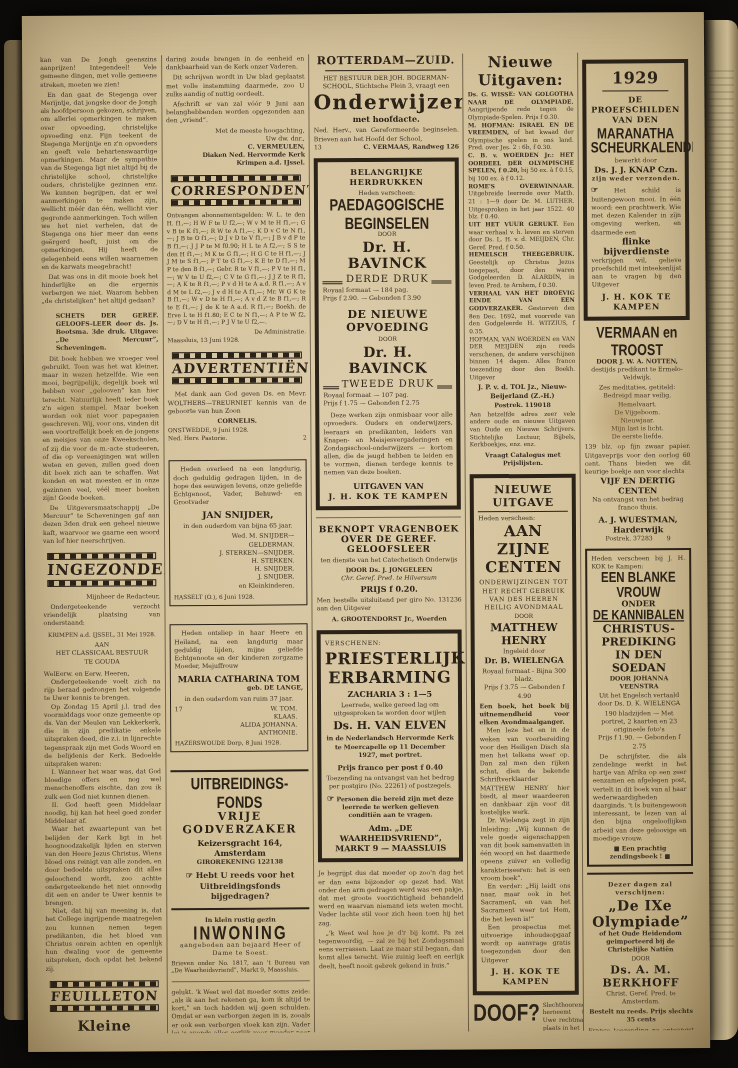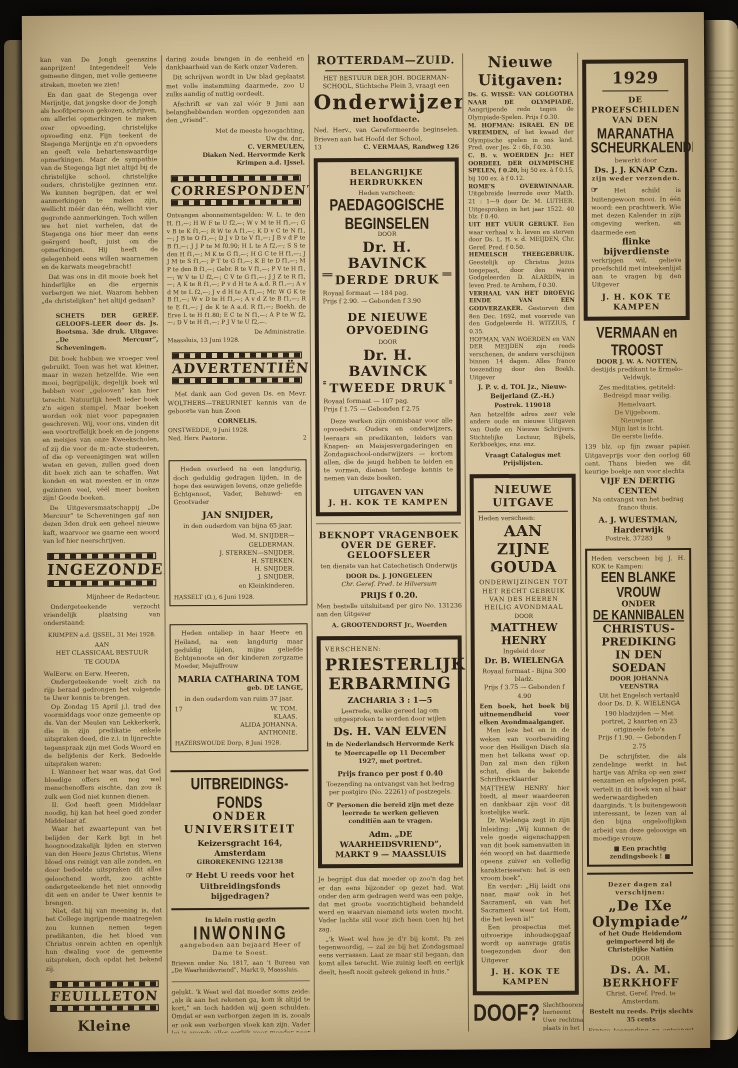--- a/index.html
+++ b/index.html
@@ -69,21 +69,21 @@
   .h-huge{font-size:20px;font-weight:bold;text-align:center;letter-spacing:1.5px;}
   .h-big{font-size:14px;font-weight:bold;text-align:center;letter-spacing:.5px;}
   .h-cond{font-family:"Liberation Sans",sans-serif;font-weight:bold;text-align:center;
     transform:scaleY(1.25);transform-origin:center;}
   .h-mid{font-size:11px;font-weight:bold;text-align:center;}
   .h-sm{font-size:8px;font-weight:bold;text-align:center;}
   .dashline{border-top:1px solid var(--ink);margin:3px 12px;}
   .hr{border-top:1px solid var(--rule);margin:6px 0;}
   .hr2{border-top:2px solid var(--ink);margin:6px 0;}
   .hand{font-weight:bold;font-size:8px;}
-  .druk{display:flex;align-items:flex-start;gap:3px;justify-content:center;font-size:12px;font-weight:bold;letter-spacing:1px;}
+  .druk{display:flex;align-items:flex-end;gap:3px;justify-content:center;font-size:10px;font-weight:normal;letter-spacing:1px;}
   .druk:before,.druk:after{content:"";flex:1;border-top:3px double var(--ink);}
 </style>
 </head>
 <body>
 
 <div class="photo">
   <div class="prev-page"></div>
   <div class="next-page">
       <div class="ghost"></div>
     </div>
@@ -191,21 +191,21 @@
           <div class="t pre mt2" style="display:flex;justify-content:space-between"><span>17</span><span class="r pre" style="padding-right:6px">W. TOM.
 KLAAS.
 ALIDA JOHANNA.
 ANTHONIE.</span></div>
           <div class="t small mt2">HAZERSWOUDE Dorp, 8 Juni 1928.</div>
         </div>
 
         <div>
           <div class="hr2"></div>
           <div class="h-cond" style="font-size:13px">UITBREIDINGS-FONDS</div>
-          <div class="h-mid mt2" style="letter-spacing:1.5px">ONDER UNIVERSITEIT</div>
+          <div class="h-mid mt2" style="letter-spacing:1.5px">VRIJE GODVERZAKER</div>
           <div class="h-sm mt2">Keizersgracht 164, Amsterdam</div>
           <div class="t c b">GIROREKENING 122138</div>
           <div class="t c b mt4" style="font-size:8px"><span class="hand">☞</span> <span>Hebt U reeds voor het Uitbreidingsfonds bijgedragen?</span></div>
           <div class="hr2"></div>
         </div>
 
         <div>
           <div class="t c b">In klein rustig gezin</div>
           <div class="h-cond" style="font-size:15px;letter-spacing:2px">INWONING</div>
           <div class="t c sp">aangeboden aan bejaard Heer of Dame te Soest.</div>
@@ -306,21 +306,21 @@
           <div class="t small">HOFMAN, VAN WOERDEN en VAN DER MEIJDEN zijn reeds verschenen, de andere verschijnen binnen 14 dagen. Alles franco toezending door den Boekh. Uitgever</div>
           <div class="t c b mt2" style="font-size:6.5px">J. P. v. d. TOL Jz., Nieuw-Beijerland (Z.-H.)</div>
           <div class="t c b">Postrek. 119018</div>
           <div class="t small mt2">Aan hetzelfde adres zeer vele andere oude en nieuwe Uitgaven van Oude en Nieuwe Schrijvers. Stichtelijke Lectuur, Bijbels, Kerkboekjes, enz. enz.</div>
           <div class="t c b mt2">Vraagt Catalogus met Prijslijsten.</div>
         </div>
 
         <div class="box-thick">
           <div class="h-mid sp" style="border-bottom:1px solid var(--ink);padding-bottom:2px">NIEUWE UITGAVE</div>
           <div class="t mt2">Heden verscheen:</div>
-          <div class="h-big" style="font-size:15px">AAN ZIJNE GOUDA</div>
+          <div class="h-big" style="font-size:15px">AAN ZIJNE CENTEN</div>
           <div class="t c sp mt2">ONDERWIJZINGEN TOT HET RECHT GEBRUIK VAN DES HEEREN HEILIG AVONDMAAL</div>
           <div class="t c small mt2">DOOR</div>
           <div class="h-mid">MATTHEW HENRY</div>
           <div class="t c">Ingeleid door</div>
           <div class="h-sm">Dr. B. WIELENGA</div>
           <div class="t c mt2">Royaal formaat - Bijna 300 bladz.</div>
           <div class="t c">Prijs f 3.75  —  Gebonden f 4.90</div>
           <div class="t b mt2">Een boek, het boek bij uitnemendheid voor elken Avondmaalganger.</div>
           <div class="t ind">Men leze het en in de weken van voorbereiding voor den Heiligen Disch sla men het telkens weer op. Dan zal men den rijken schat, dien de bekende Schriftverklaarder MATTHEW HENRY hier biedt, al meer waardeeren en dankbaar zijn voor dit kostelijke werk.</div>
           <div class="t ind">Dr. Wielenga zegt in zijn Inleiding: „Wij kunnen de vele goede eigenschappen van dit boek samenvatten in één woord en het daarmede opeens zuiver en volledig karakteriseeren: het is een vroom boek”.</div>

